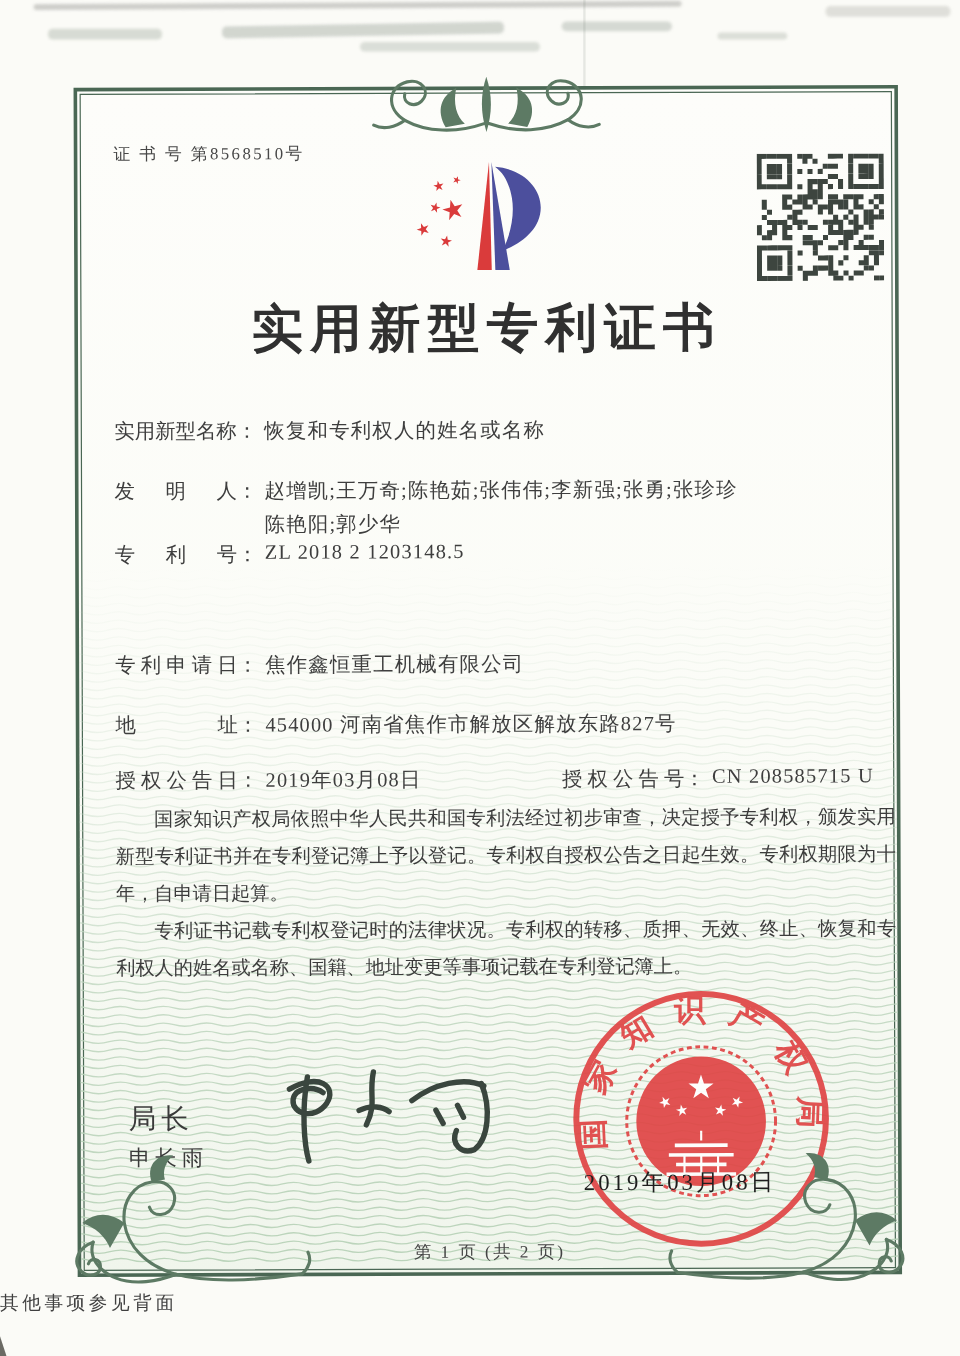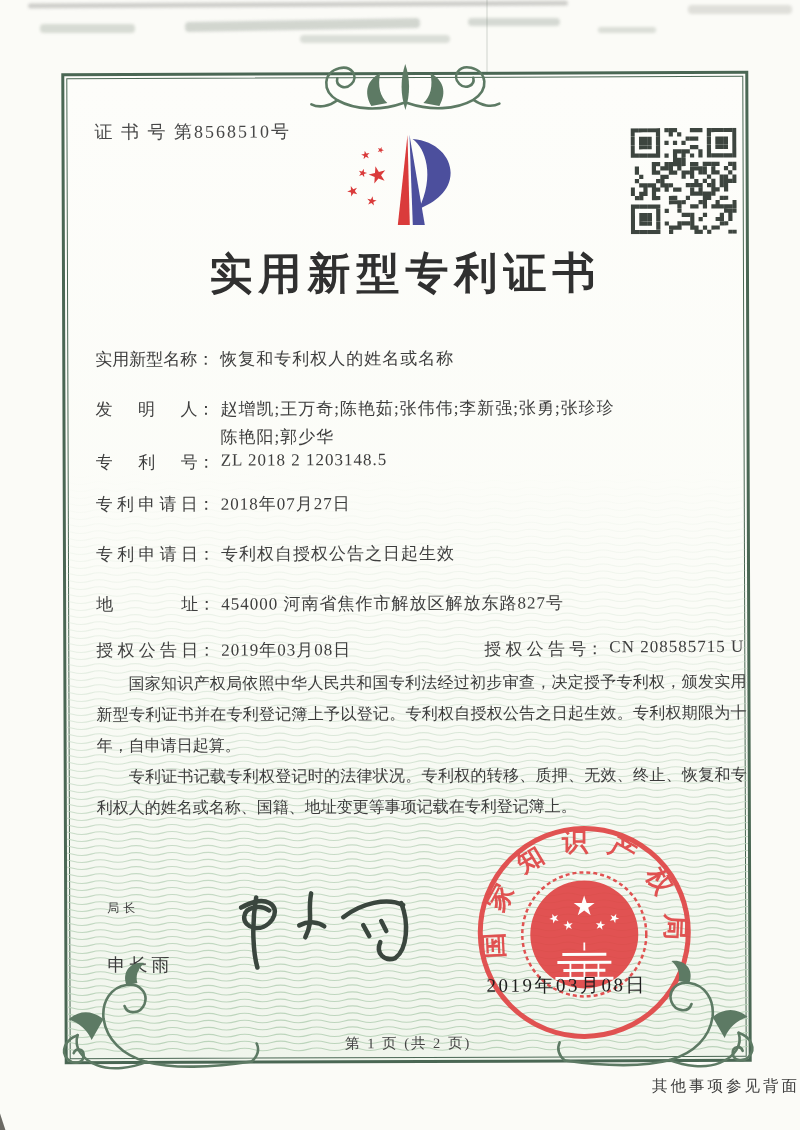--- a/index.html
+++ b/index.html
@@ -21,46 +21,46 @@
   .a6{left:598px;top:27px;width:58px;height:6px;background:rgba(160,168,158,.35);}
   .a7{left:688px;top:5px;width:104px;height:9px;background:rgba(196,196,190,.5);}
   .crease{position:absolute;left:486px;top:0;width:2px;height:680px;background:rgba(120,132,120,.16);}
   .corner-tear{position:absolute;left:0;top:1108px;width:30px;height:22px;background:#51504a;opacity:.85;clip-path:polygon(0 25%,18% 100%,0 100%);}
 
   
   .frame{position:absolute;left:63px;top:72px;width:687px;height:991px;border:3px solid var(--green);background:linear-gradient(180deg,#fdfdfa 0%,#fbfcf7 55%,#f0f5ec 100%);transform:rotate(-.2deg);}
   .frame::before{content:"";position:absolute;inset:2px;border:1px solid var(--green);pointer-events:none;}
   .waves{position:absolute;left:0;top:0;width:100%;height:100%;pointer-events:none;}
 
-  .certno{position:absolute;left:30px;top:44px;font-size:18px;letter-spacing:2px;color:#474747;}
+  .certno{position:absolute;left:30px;top:44px;font-size:14px;letter-spacing:2px;color:#474747;}
   .logo{position:absolute;left:270px;top:54px;width:130px;height:110px;}
   .qr{position:absolute;left:566px;top:54px;width:106px;height:106px;}
   .title{position:absolute;left:0;top:170px;width:100%;text-align:center;font-size:43px;font-weight:bold;letter-spacing:6px;color:#303030;}
 
   .field-row{position:absolute;left:30px;font-size:17px;white-space:nowrap;}
   .flabel{display:inline-block;width:102px;text-align:justify;text-align-last:justify;vertical-align:top;}
   .colon{display:inline-block;vertical-align:top;}
   .fvalue{display:inline-block;margin-left:6px;letter-spacing:1px;vertical-align:top;}
   .fvalue2{display:block;margin-left:125px;letter-spacing:1px;margin-top:5px;}
-  .grant-right{position:absolute;left:388px;top:0;white-space:nowrap;}
+  .grant-right{position:absolute;left:372px;top:0;white-space:nowrap;}
 
   .paras{position:absolute;left:30px;top:592px;width:650px;font-size:16px;line-height:31px;text-align:justify;color:#3c3c3c;}
   .paras p{text-indent:2em;}
 
-  .signer-title{position:absolute;left:40px;top:824px;font-size:12px;letter-spacing:4px;color:#3a3a3a;font-family:Liberation Mono, monospace;}
+  .signer-title{position:absolute;left:40px;top:841px;font-size:23px;letter-spacing:4px;color:#3a3a3a;font-family:Liberation Mono, monospace;}
   .signer-name{position:absolute;left:40px;top:877px;font-size:18px;letter-spacing:4px;color:#3a3a3a;}
   .signature{position:absolute;left:144px;top:800px;width:290px;height:130px;}
 
   .seal{position:absolute;left:405px;top:746px;width:224px;height:224px;}
   .seal svg{position:absolute;inset:0;opacity:.92;}
   .seal-date{position:absolute;left:14px;top:152px;font-size:19px;letter-spacing:2.5px;color:#1e1e1e;white-space:nowrap;}
   .seal-text-arc{font-size:26px;letter-spacing:18px;font-weight:bold;fill:var(--seal-red);}
 
   .pageinfo{position:absolute;left:0;top:959px;width:100%;text-align:center;font-size:14.5px;letter-spacing:2px;color:#444;}
-  .backnote{position:absolute;left:0;top:1076px;width:100%;text-align:right;font-size:15.5px;letter-spacing:3px;color:#3f3f3f;}
+  .backnote{position:absolute;left:0;top:1076px;width:100%;text-align:left;font-size:15.5px;letter-spacing:3px;color:#3f3f3f;}
 
   .flourish{position:absolute;pointer-events:none;}
   .fl-left{left:-16px;bottom:-13px;width:210px;height:115px;}
   .fl-right{right:-16px;bottom:-13px;width:210px;height:115px;transform:scaleX(-1);}
   .fl-top{left:50%;top:-27px;width:240px;height:75px;transform:translateX(-50%);}
   .green-stroke{stroke:var(--green-l);fill:none;stroke-width:2.6;stroke-linecap:round;}
   .green-fill{fill:var(--green-l);}
   .logo-red{fill:var(--logo-red);}
   .logo-blue{fill:var(--logo-blue);}
   .seal-stroke{stroke:var(--seal-red);fill:none;}
@@ -123,25 +123,22 @@
     <div class="field-row" style="top:272px;">
       <span class="flabel">实用新型名称</span><span class="colon">：</span><span class="fvalue">恢复和专利权人的姓名或名称</span>
     </div>
     <div class="field-row" style="top:322px;">
       <span class="flabel">发明人</span><span class="colon">：</span><span class="fvalue">赵增凯;王万奇;陈艳茹;张伟伟;李新强;张勇;张珍珍</span>
       <span class="fvalue2">陈艳阳;郭少华</span>
     </div>
     <div class="field-row" style="top:375px;">
       <span class="flabel">专利号</span><span class="colon">：</span><span class="fvalue">ZL 2018 2 1203148.5</span>
     </div>
-    <div class="field-row" style="top:417px;">
-      <span class="flabel">专利申请日</span><span class="colon">：</span><span class="fvalue">2018年07月27日</span>
-    </div>
     <div class="field-row" style="top:467px;">
-      <span class="flabel">专利申请日</span><span class="colon">：</span><span class="fvalue">专利权自授权公告之日起生效</span>
+      <span class="flabel">专利申请日</span><span class="colon">：</span><span class="fvalue">焦作鑫恒重工机械有限公司</span>
     </div>
     <div class="field-row" style="top:517px;">
       <span class="flabel">地址</span><span class="colon">：</span><span class="fvalue">454000 河南省焦作市解放区解放东路827号</span>
     </div>
 
     <div class="field-row" style="top:563px;text-decoration:underline;">
       <span class="flabel">授权公告日</span><span class="colon">：</span><span class="fvalue">2019年03月08日</span>
       <span class="grant-right">
         <span class="flabel">授权公告号</span><span class="colon">：</span><span class="fvalue">CN 208585715 U</span>
       </span>

